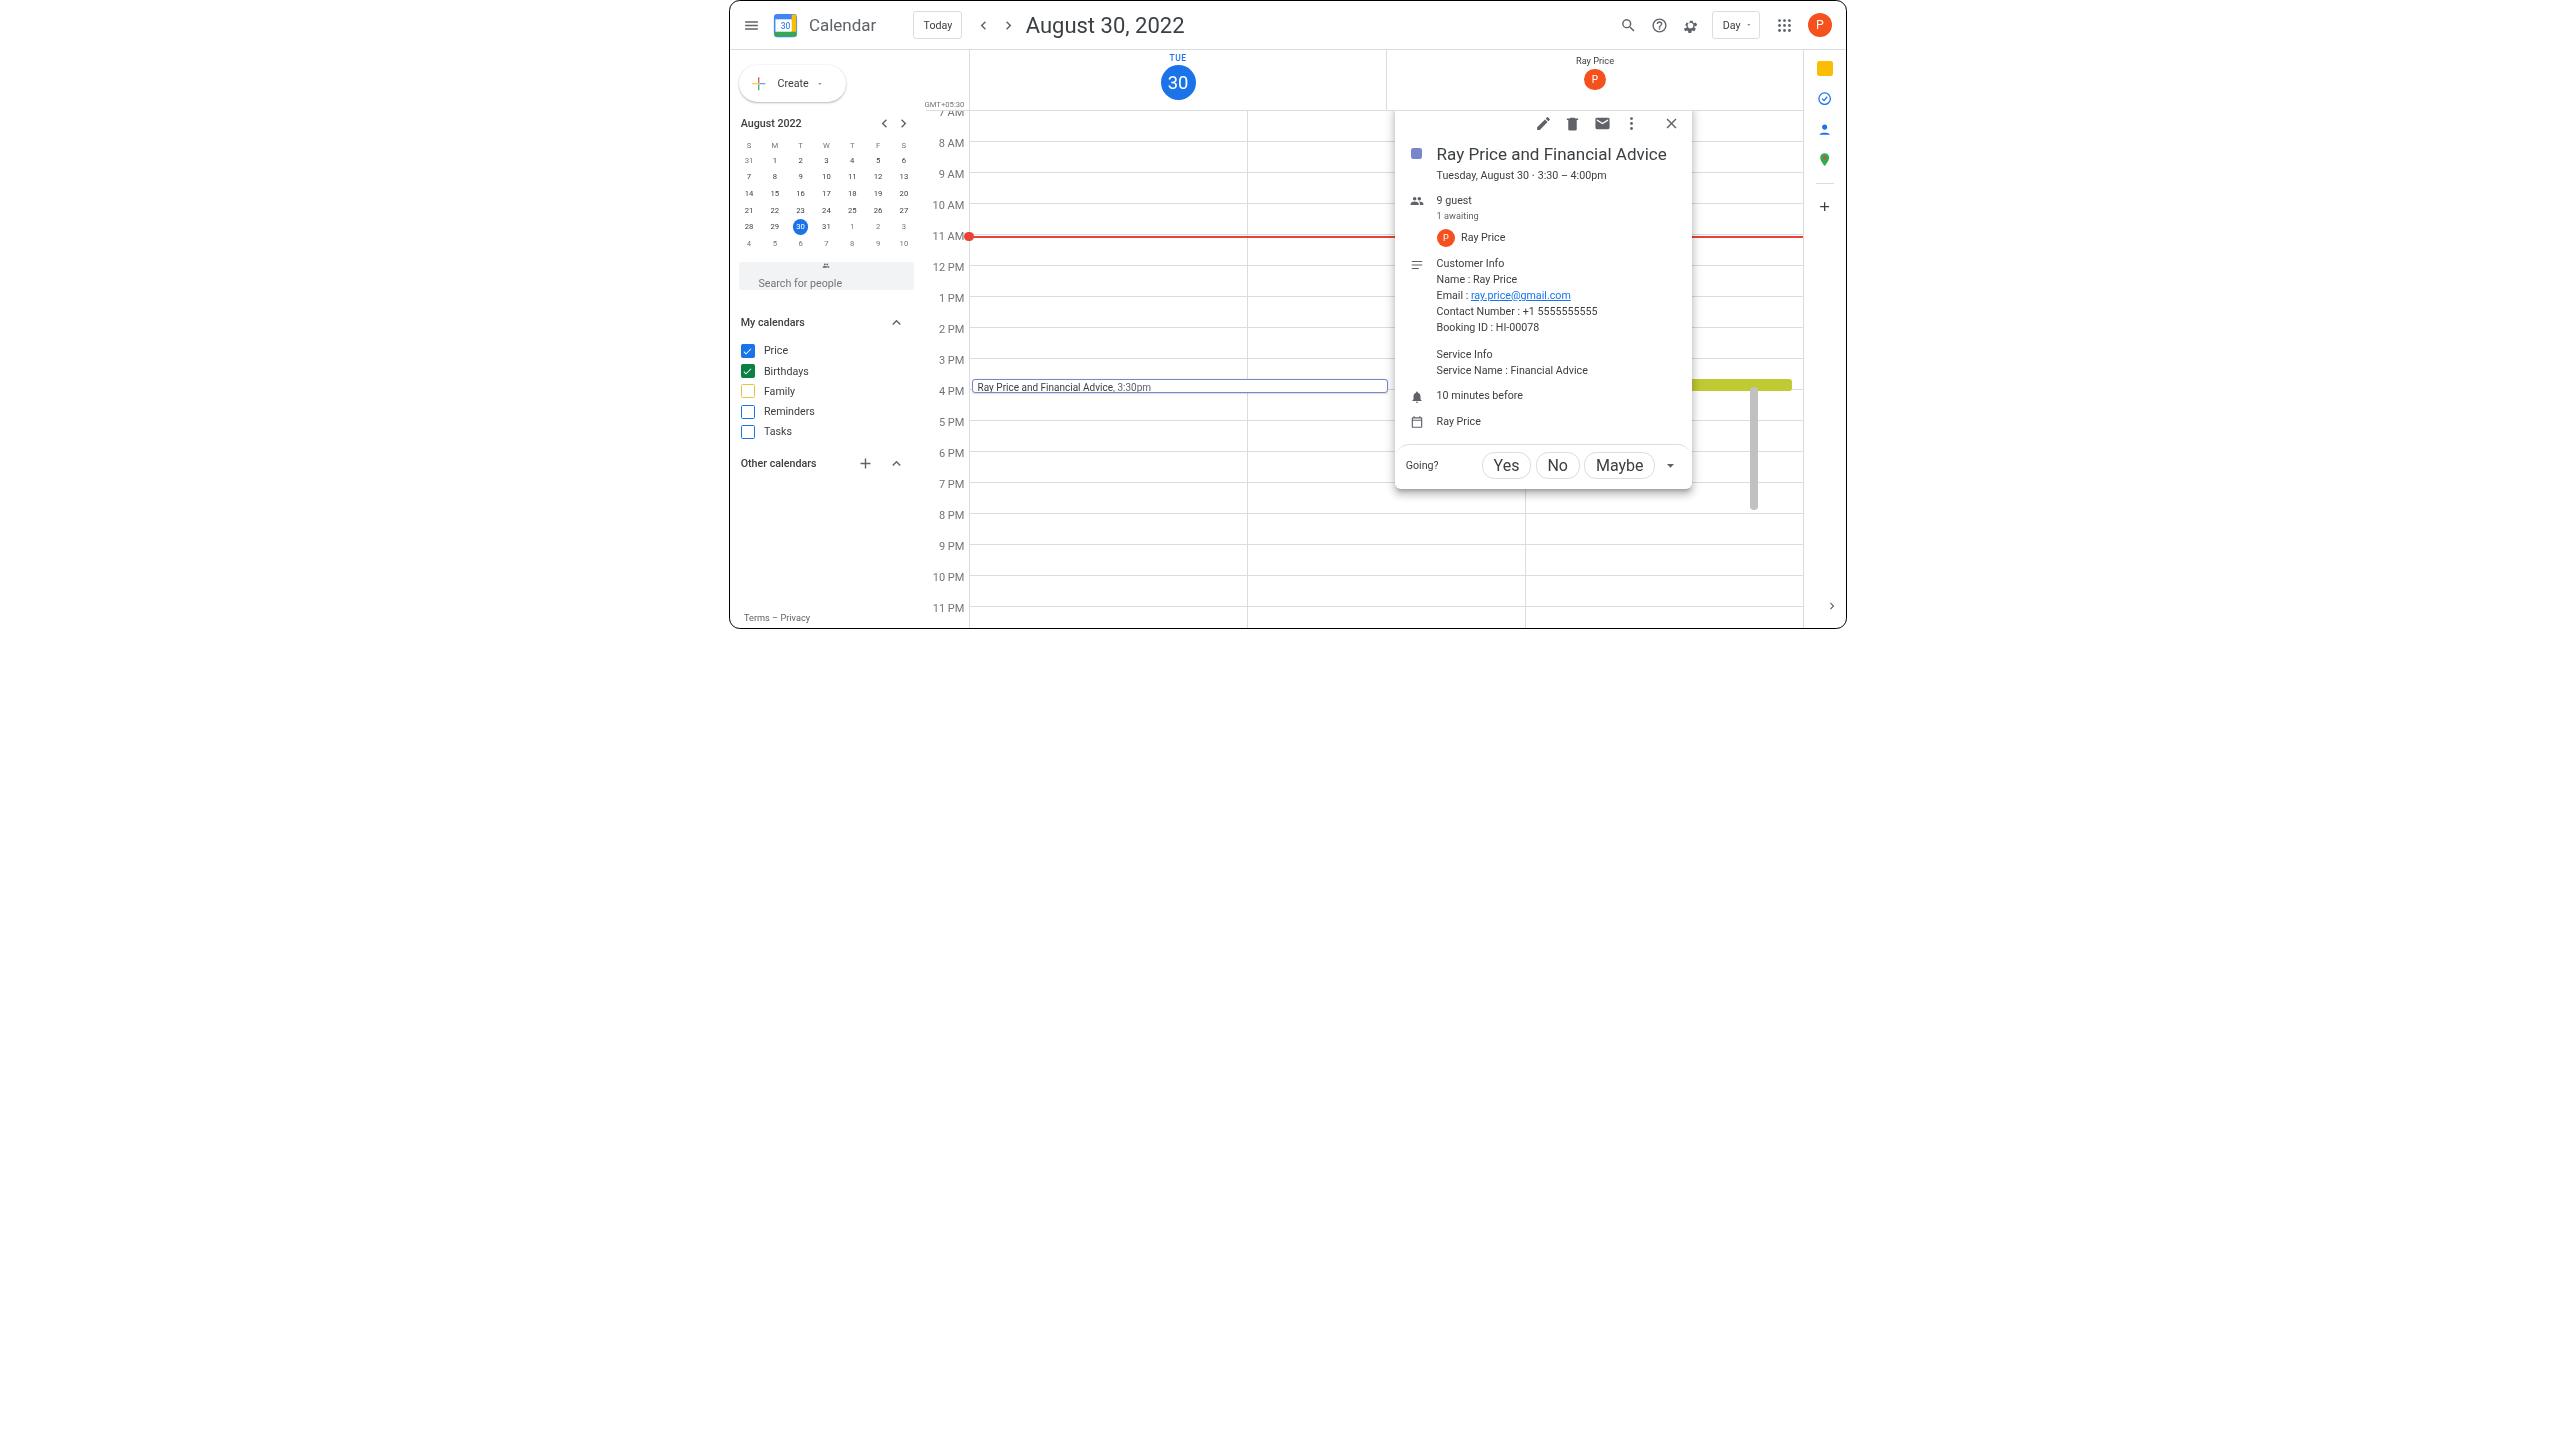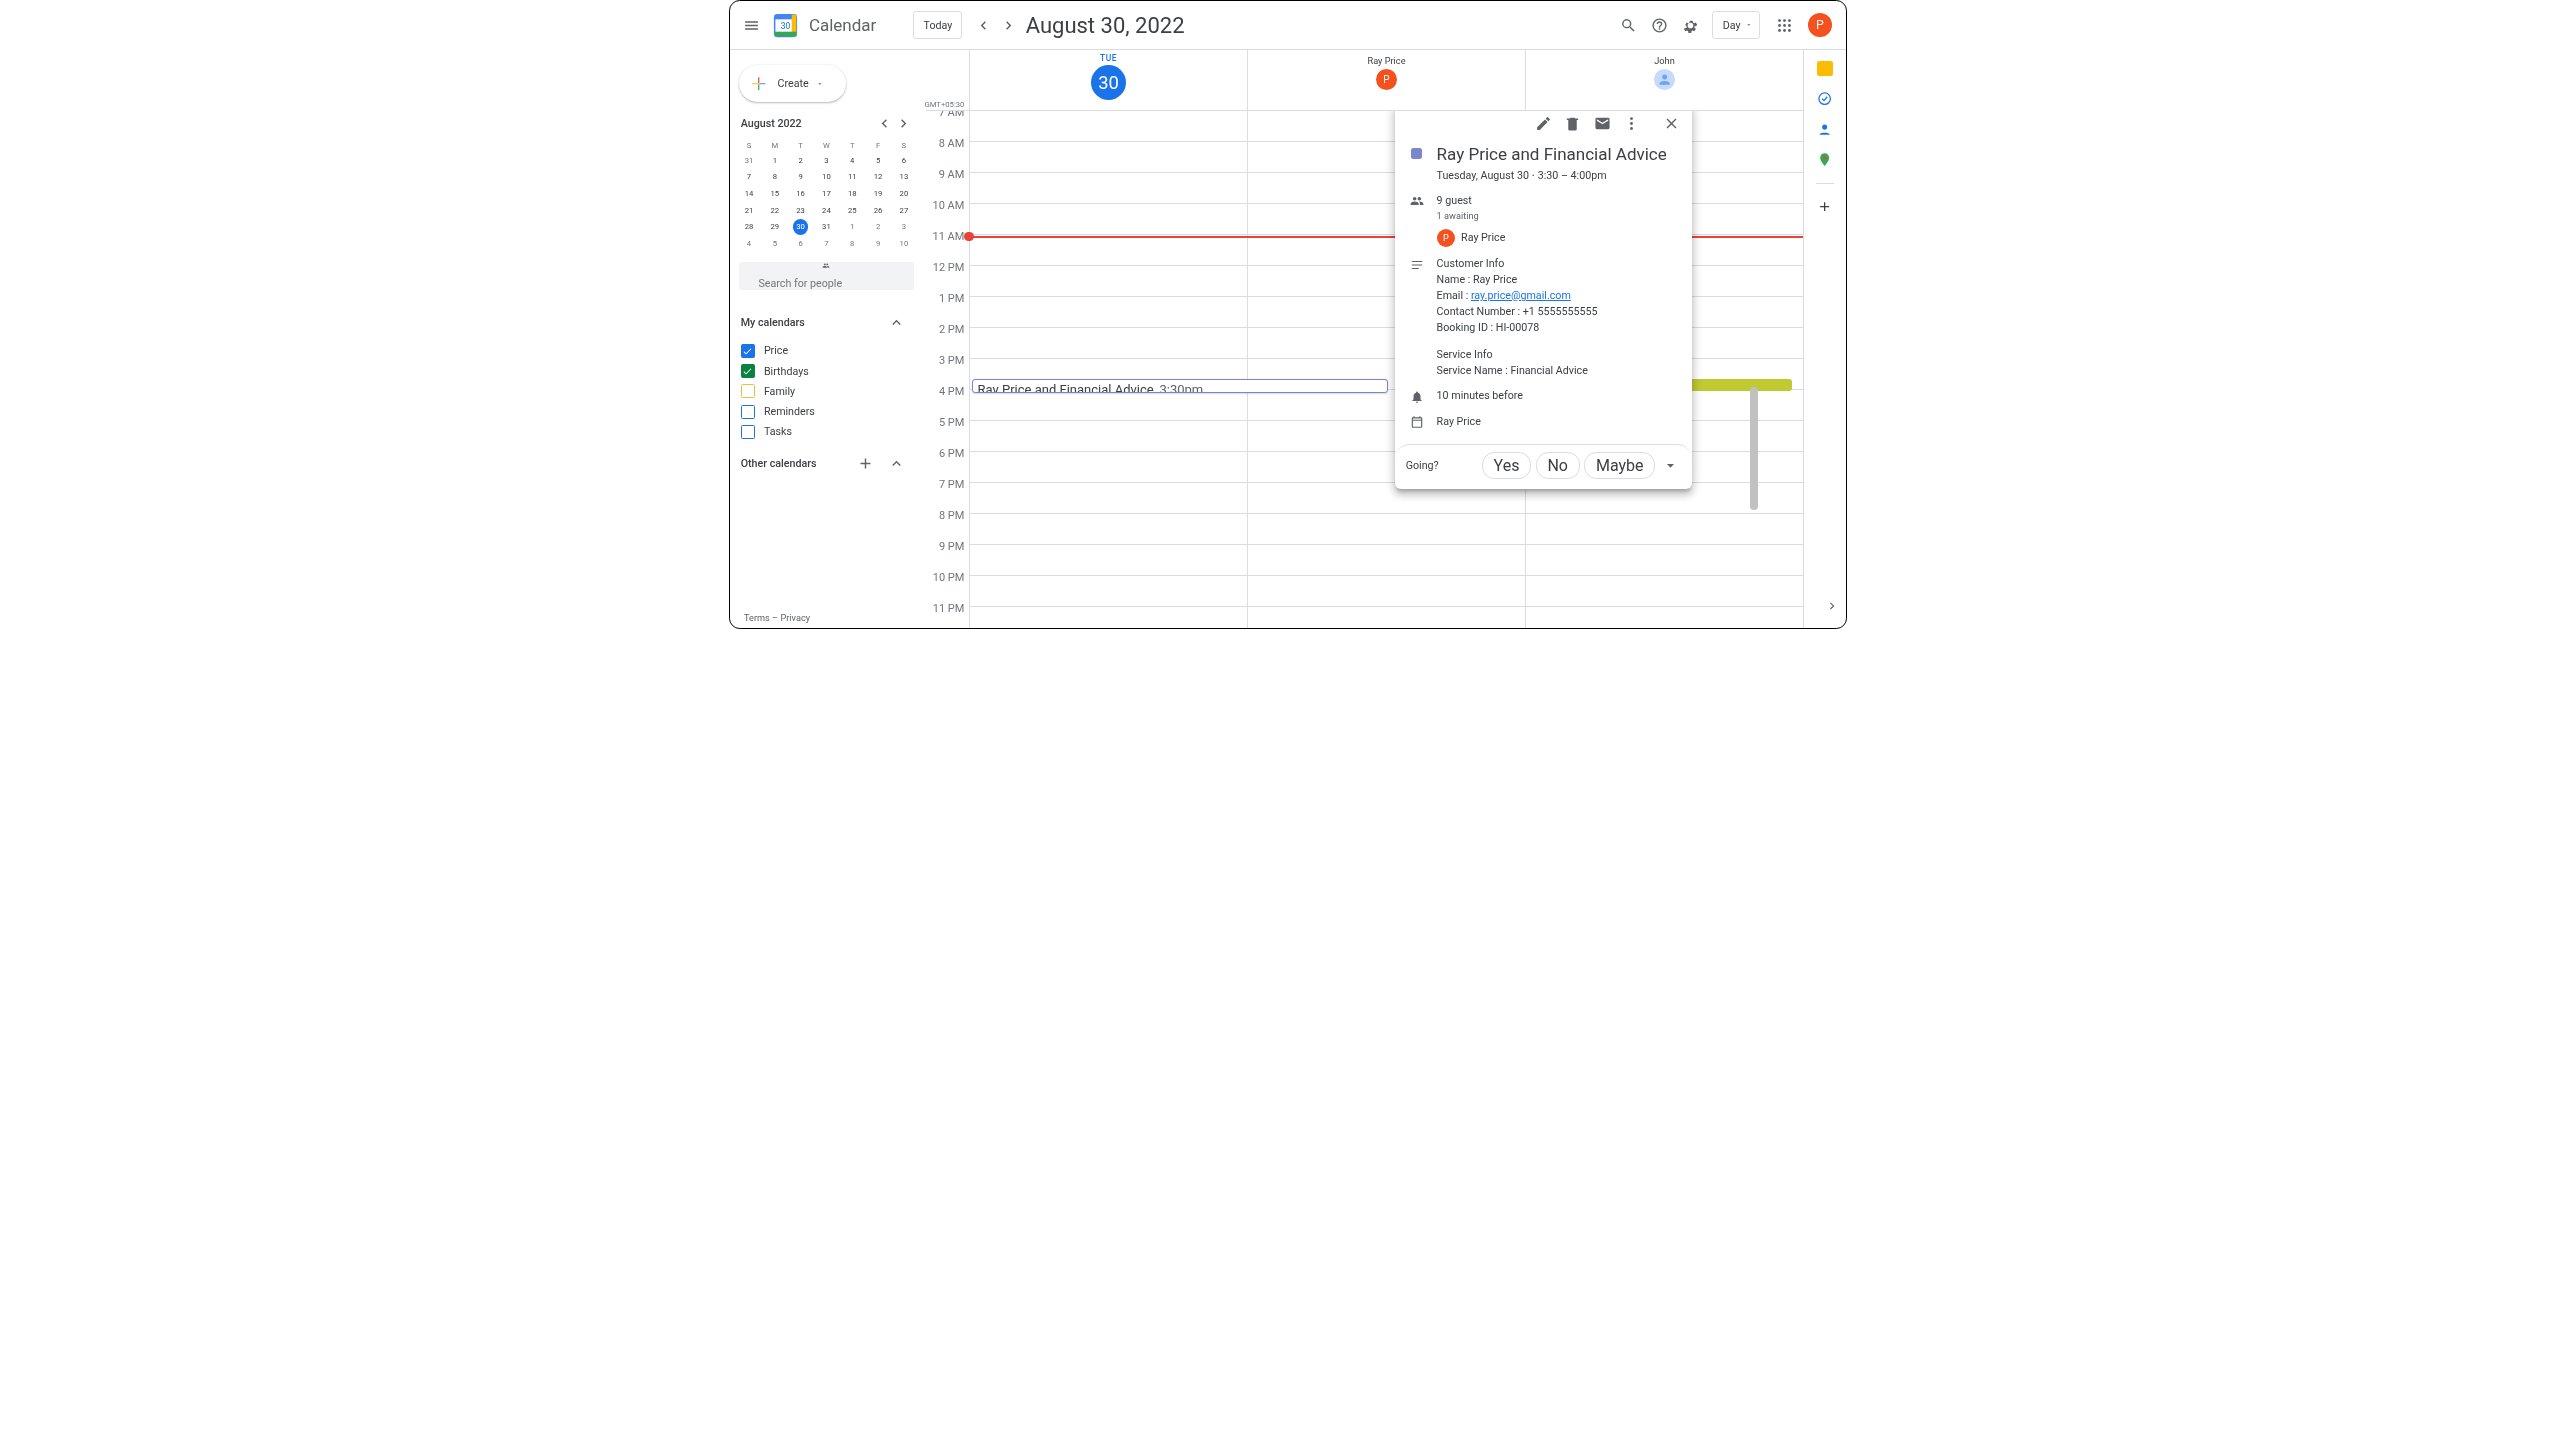--- a/index.html
+++ b/index.html
@@ -64,21 +64,21 @@
 .grid-scroll { flex: 1; overflow: hidden; position: relative; }
 .grid { display: flex; position: relative; }
 .hours { width: 43px; text-align: right; font-size: 11px; color: #70757a; }
 .hours .hr { height: 31px; position: relative; top: -4.6px; padding-right: 4.6px; }
 .gcell { flex: 1; border-left: 0.8px solid #dadce0; }
 .gcell .slot { height: 31px; border-bottom: 0.8px solid #dadce0; }
 .now-line { position: absolute; height: 1.5px; background: #ea4335; left: 43px; right: 0; }
 .now-dot { position: absolute; width: 9.2px; height: 9.2px; border-radius: 50%; background: #ea4335; left: -4.6px; top: -3.8px; }
 
 
-.ev { position: absolute; background: #fff; border: 0.8px solid #7986cb; border-radius: 3.1px; padding: 1.5px 4.6px; font-size: 13px; color: #3c4043; cursor: pointer; box-shadow: 0 0.8px 1.5px rgba(0,0,0,.15); white-space: nowrap; overflow: hidden; }
+.ev { position: absolute; background: #fff; border: 0.8px solid #7986cb; border-radius: 3.1px; padding: 1.5px 4.6px; font-size: 10px; color: #3c4043; cursor: pointer; box-shadow: 0 0.8px 1.5px rgba(0,0,0,.15); white-space: nowrap; overflow: hidden; }
 .ev .tm { color: #5f6368; }
 .ev-yellow { position: absolute; background: #c0ca33; border-radius: 3.1px; height: 12.3px; }
 
 
 .ev-pop { position: absolute; width: 297px; background: #fff; border-radius: 6.1px; box-shadow: 0 6.1px 7.7px 0.8px rgba(0,0,0,.14), 0 2.3px 10.7px 1.5px rgba(0,0,0,.12), 0 3.8px 3.8px -2.3px rgba(0,0,0,.2); z-index: 50; }
 .ev-pop-hdr { display: flex; justify-content: flex-end; padding: 6.1px 6.1px 0 6.1px; gap: 1.5px; }
 .ev-pop-hdr .icon-btn { width: 28px; height: 28px; }
 .ev-body { padding: 0 14px 9.2px 14px; }
 .ev-row { display: flex; gap: 12.3px; padding: 4.6px 0; align-items: flex-start; }
 .ev-row .ico { width: 15.3px; display: flex; justify-content: center; color: #5f6368; padding-top: 1.5px; }
@@ -324,28 +324,20 @@
     <div class="cols-hdr">
       <div class="tzcol">GMT+05:30</div>
       <div class="col">
         <div class="dow">TUE</div>
         <div class="dnum">30</div>
       </div>
       <div class="person-hdr">
         <div class="nm">Ray Price</div>
         <div class="pavatar orange">P</div>
       </div>
-      <div class="person-hdr">
-        <div class="nm">John</div>
-        <div class="pavatar blue">
-              <svg viewBox="0 0 24 24">
-                <path d="M12 12c2.21 0 4-1.79 4-4s-1.79-4-4-4-4 1.79-4 4 1.79 4 4 4zm0 2c-2.67 0-8 1.34-8 4v2h16v-2c0-2.66-5.33-4-8-4z"></path>
-              </svg>
-            </div>
-      </div>
     </div>
     <div class="grid-scroll">
       <div class="grid">
         <div class="hours" id="hours-col">
               <div class="hr">7 AM</div>
               <div class="hr">8 AM</div>
               <div class="hr">9 AM</div>
               <div class="hr">10 AM</div>
               <div class="hr">11 AM</div>
               <div class="hr">12 PM</div>

